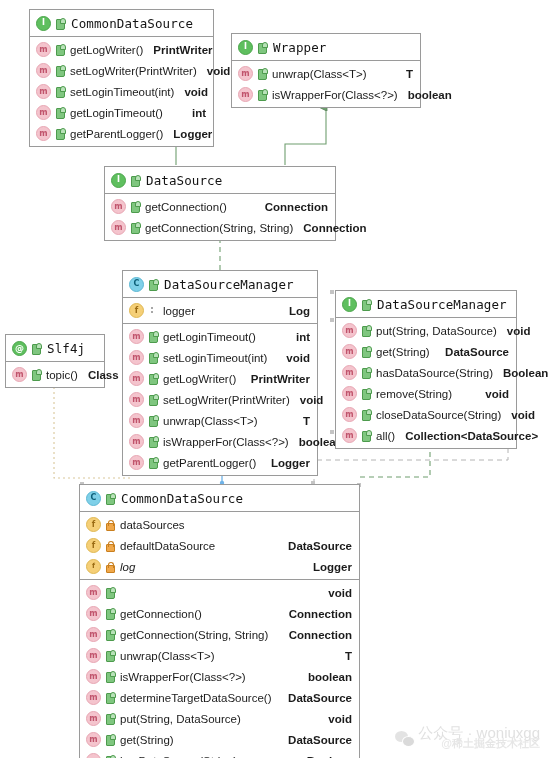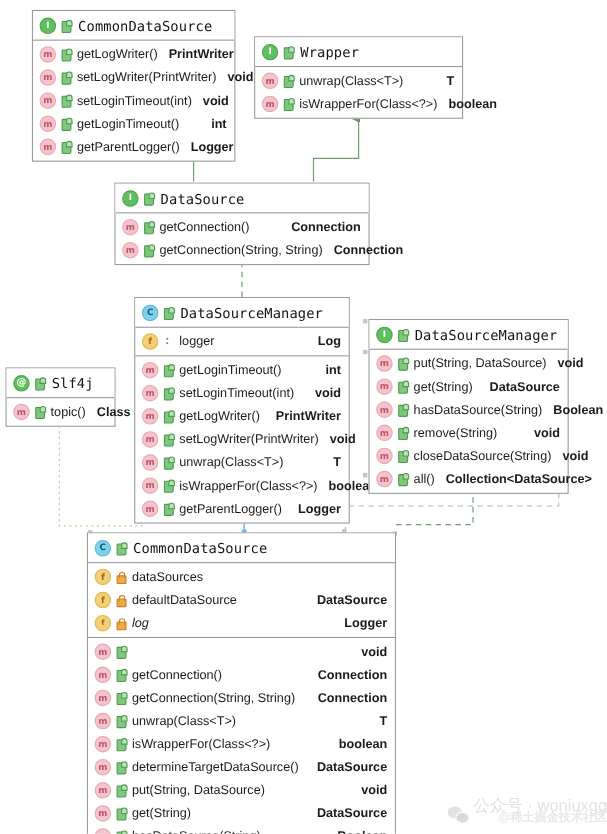--- a/index.html
+++ b/index.html
@@ -80,22 +80,22 @@
     content:"";position:absolute;left:1px;top:5px;width:7px;height:6px;
     background:#f0a84a;border:1px solid #c97f1e;border-radius:1px;
   }
   .vis.priv::after{
     content:"";position:absolute;left:2.5px;top:1.5px;width:4px;height:5px;
     border:1.2px solid #c97f1e;border-bottom:none;border-radius:3px 3px 0 0;
   }
 
   
   #watermark{
-    position:absolute;right:0;bottom:8px;z-index:20;
-    display:flex;align-items:flex-end;gap:4px;opacity:.5;
+    position:absolute;right:12px;bottom:8px;z-index:20;
+    display:flex;align-items:center;gap:4px;opacity:.5;
     user-select:none;
   }
   #watermark .wm-logo{
     width:19px;height:17px;margin-top:5px;position:relative;flex:0 0 auto;
   }
   #watermark .wm-logo::before{
     content:"";position:absolute;left:0;top:0;width:13px;height:11px;
     background:#c8c8c8;border-radius:50%;
   }
   #watermark .wm-logo::after{

